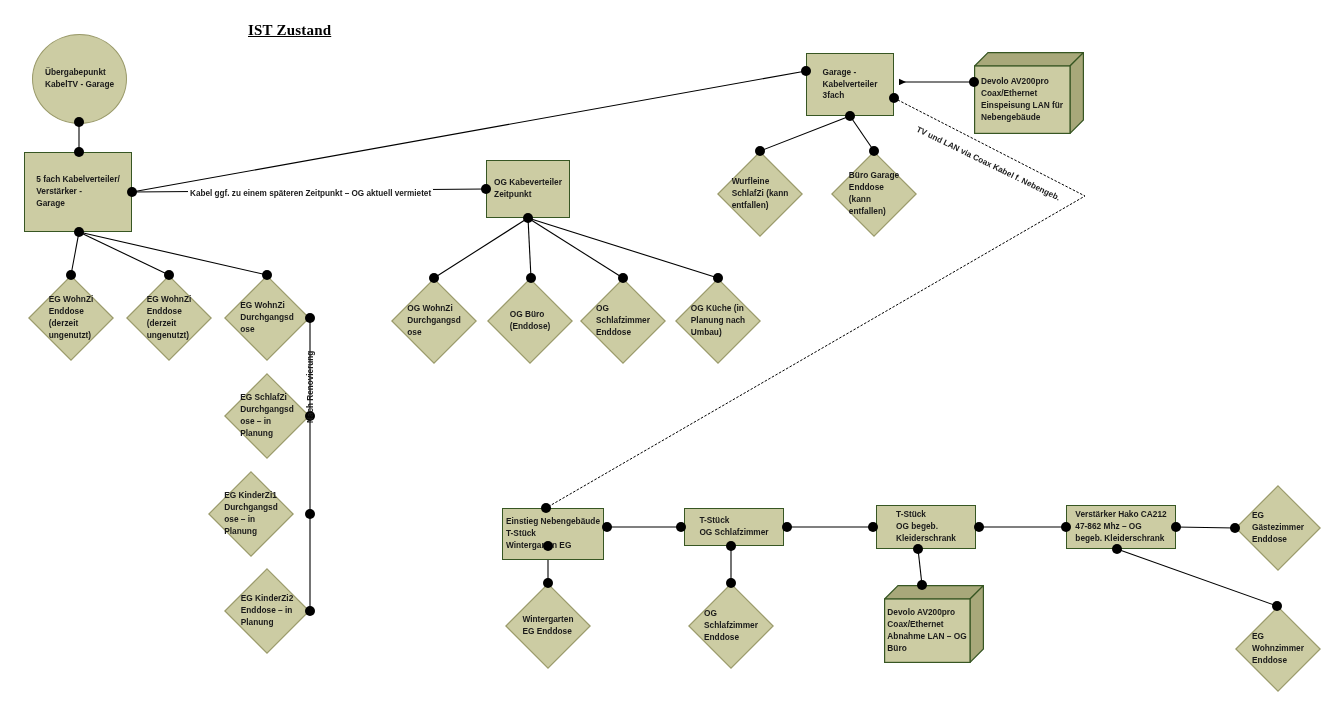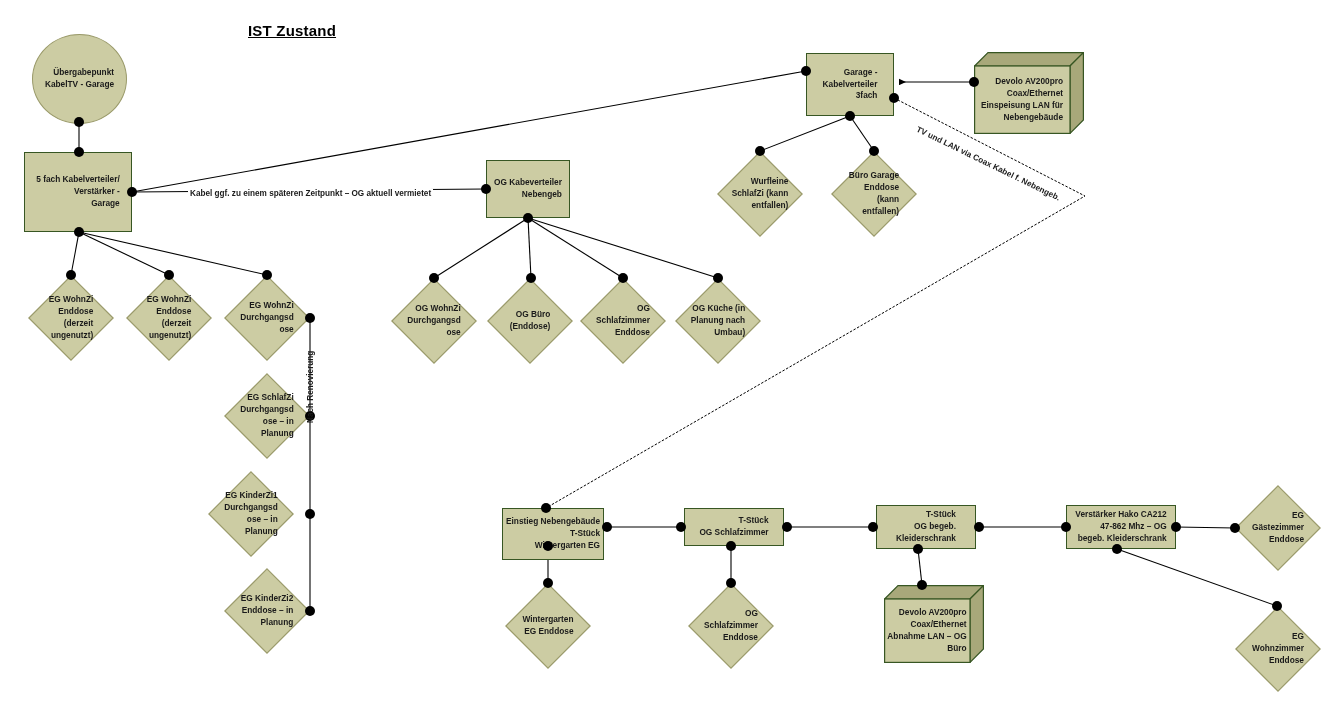--- a/index.html
+++ b/index.html
@@ -52,21 +52,21 @@
   }
   .node-label {
     position: absolute;
     left: 0;
     top: 0;
     width: 100%;
     height: 100%;
     display: flex;
     align-items: center;
     justify-content: center;
-    text-align: right;
+    text-align: left;
     font-size: 8.3px;
     line-height: 1.42;
     color: #1a1a1a;
     font-weight: 600;
     padding: 2px 3px;
     box-sizing: border-box;
     white-space: pre-line;
     pointer-events: none;
   }
 
@@ -176,21 +176,21 @@
         <path d="M731,546 L731,583" fill="none" stroke="#000000" stroke-width="1.1"></path>
         <path d="M787,527 L873,527" fill="none" stroke="#000000" stroke-width="1.1"></path>
         <path d="M918,549 L922,585" fill="none" stroke="#000000" stroke-width="1.1"></path>
         <path d="M979,527 L1066,527" fill="none" stroke="#000000" stroke-width="1.1"></path>
         <path d="M1176,527 L1235,528" fill="none" stroke="#000000" stroke-width="1.1"></path>
         <path d="M1117,549 L1277,606" fill="none" stroke="#000000" stroke-width="1.1"></path>
       </g>
   </svg>
 
   <div id="node-layer">
-    <div class="diagram-title" style="left:248px; top:22px;">IST Zustand</div>
+    <div class="diagram-title" style="left:248px; top:22px;font-family:Liberation Serif, serif;">IST Zustand</div>
     <div id="nodes-group">
         <div class="node node-circle" style="left: 32px; top: 34px; width: 95px; height: 90px;">
           <div class="shape"></div>
           <div class="node-label">Übergabepunkt
 KabelTV - Garage</div>
         </div>
         <div class="node node-rect" style="left: 24px; top: 152px; width: 108px; height: 80px; border-radius: 14px;">
           <div class="shape"></div>
           <div class="node-label">5 fach Kabelverteiler/
 Verstärker -
@@ -256,21 +256,21 @@
               <polygon points="50,1 99,50 50,99 1,50" fill="#ccccA3" stroke="#9a9a6a" stroke-width="1.4"></polygon>
             </svg>
           </div>
           <div class="node-label">EG KinderZi2
 Enddose – in
 Planung</div>
         </div>
         <div class="node node-rect" style="left: 486px; top: 160px; width: 84px; height: 58px;">
           <div class="shape"></div>
           <div class="node-label">OG Kabeverteiler
-Nebengeb</div>
+Zeitpunkt</div>
         </div>
         <div class="node node-diamond" style="left: 391px; top: 278px; width: 86px; height: 86px;">
           <div class="shape">
             <svg viewBox="0 0 100 100" preserveAspectRatio="none">
               <polygon points="50,1 99,50 50,99 1,50" fill="#ccccA3" stroke="#9a9a6a" stroke-width="1.4"></polygon>
             </svg>
           </div>
           <div class="node-label">OG WohnZi
 Durchgangsd
 ose</div>

